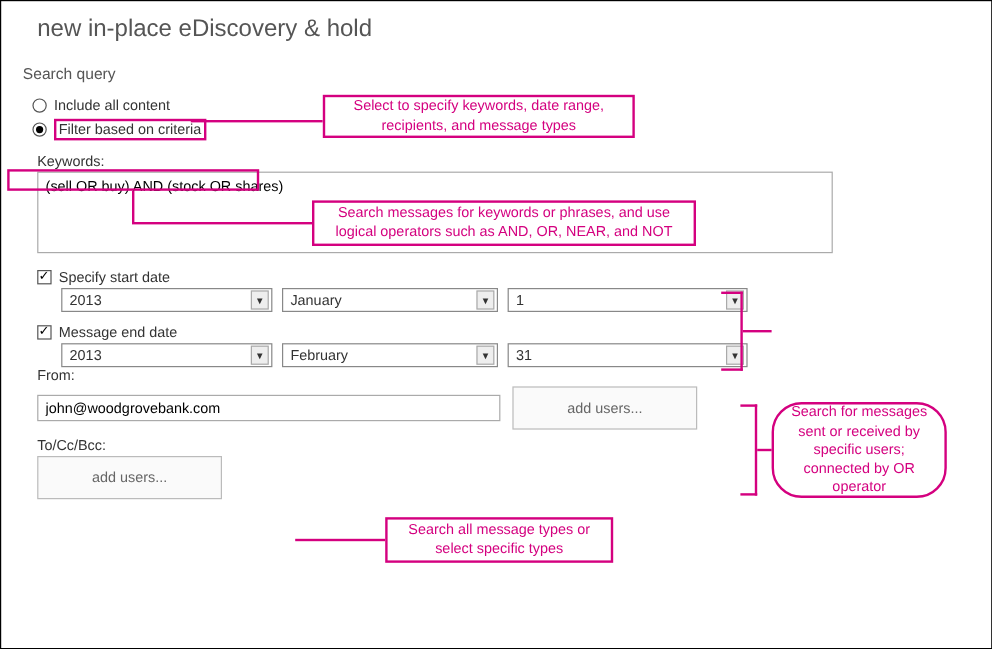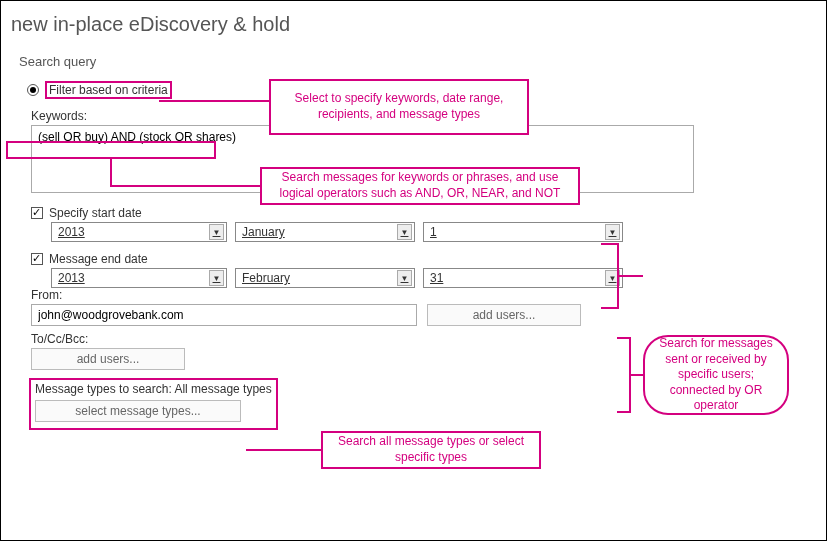--- a/index.html
+++ b/index.html
@@ -12,21 +12,21 @@
     width: 827px;
     height: 541px;
     border: 1px solid #000;
     position: relative;
     overflow: hidden;
   }
   .page-title {
     font-size: 20px;
     font-weight: 300;
     color: #555;
-    padding: 12px 0 0 10px;
+    padding: 12px 0 0 30px;
   }
   .section-title {
     font-size: 13px;
     color: #555;
     padding: 18px 0 4px 18px;
   }
   .form-area {
     padding: 6px 0 0 26px;
     position: relative;
   }
@@ -122,21 +122,20 @@
   }
   .select {
     height: 20px;
     border: 1px solid #888;
     background: #fff;
     display: flex;
     align-items: center;
     justify-content: space-between;
     padding: 0 2px 0 6px;
     font-size: 12px;
-    text-decoration: underline;
   }
   .select .arrow {
     width: 15px; height: 16px;
     background: #eee;
     border: 1px solid #aaa;
     display: flex; align-items: center; justify-content: center;
     font-size: 8px; color: #333;
   }
   .w-year { width: 176px; }
   .w-month { width: 180px; }
@@ -150,21 +149,21 @@
   .text-input {
     width: 386px;
     height: 22px;
     border: 1px solid #aaa;
     padding: 0 6px;
     font-size: 12px;
     font-family: inherit;
   }
   .btn {
     width: 154px;
-    height: 22px;
+    height: 36px;
     border: 1px solid #bbb;
     background: #fafafa;
     color: #666;
     font-size: 12px;
     display: flex;
     align-items: center;
     justify-content: center;
     cursor: pointer;
   }
   .msg-types-wrap {
@@ -189,28 +188,32 @@
 </style>
 </head>
 <body>
 
 <div class="page-title">new in-place eDiscovery &amp; hold</div>
 <div class="section-title">Search query</div>
 
 <div class="form-area">
 
   
+  <div class="radio-row">
+    <span class="radio"></span>
+    <span>Include all content</span>
+  </div>
   <div class="radio-row" style="margin-top:2px;">
     <span class="radio sel"></span>
     <span class="hl-box">Filter based on criteria</span>
   </div>
 
   
   <div class="connector" style="left:158px; top:27px; width:110px; height:2px;"></div>
-  <div class="callout" style="left:268px; top:6px; width:260px; height:56px;">Select to specify keywords, date range, recipients, and message types</div>
+  <div class="callout" style="left:268px; top:6px; width:260px; height:36px;">Select to specify keywords, date range, recipients, and message types</div>
 
   
   <div class="field-label">Keywords:</div>
   <div class="kw-wrap">
     <textarea class="textarea" style="">(sell OR buy) AND (stock OR shares)</textarea>
   </div>
   
   <div class="kw-highlight" style="left:5px; top:68px; width:210px; height:18px;"></div>
   
   <div class="connector" style="left:109px; top:86px; width:2px; height:26px;"></div>
@@ -273,22 +276,18 @@
   <div class="text-input-row">
     <div class="btn">add users...</div>
   </div>
 
   
   <div class="bracket" style="left:616px; top:264px; width:14px; height:76px;"></div>
   <div class="connector" style="left:630px; top:301px; width:12px; height:2px;"></div>
   <div class="callout" style="left:642px; top:262px; width:146px; height:80px;border-radius:25px;">Search for messages sent or received by specific users; connected by OR operator</div>
 
   
-  <div class="msg-types-wrap">
-    <div class="msg-types-label">Message types to search:  All message types</div>
-    <div class="btn btn-wide">select message types...</div>
-  </div>
 
   
   <div class="connector" style="left:245px; top:376px; width:75px; height:2px;"></div>
-  <div class="callout" style="left:320px; top:358px; width:220px; height:38px;text-align:center;">Search all message types or select specific types</div>
+  <div class="callout" style="left:320px; top:358px; width:190px; height:38px;text-align:center;">Search all message types or select specific types</div>
 
 </div>
 
 </body></html>

